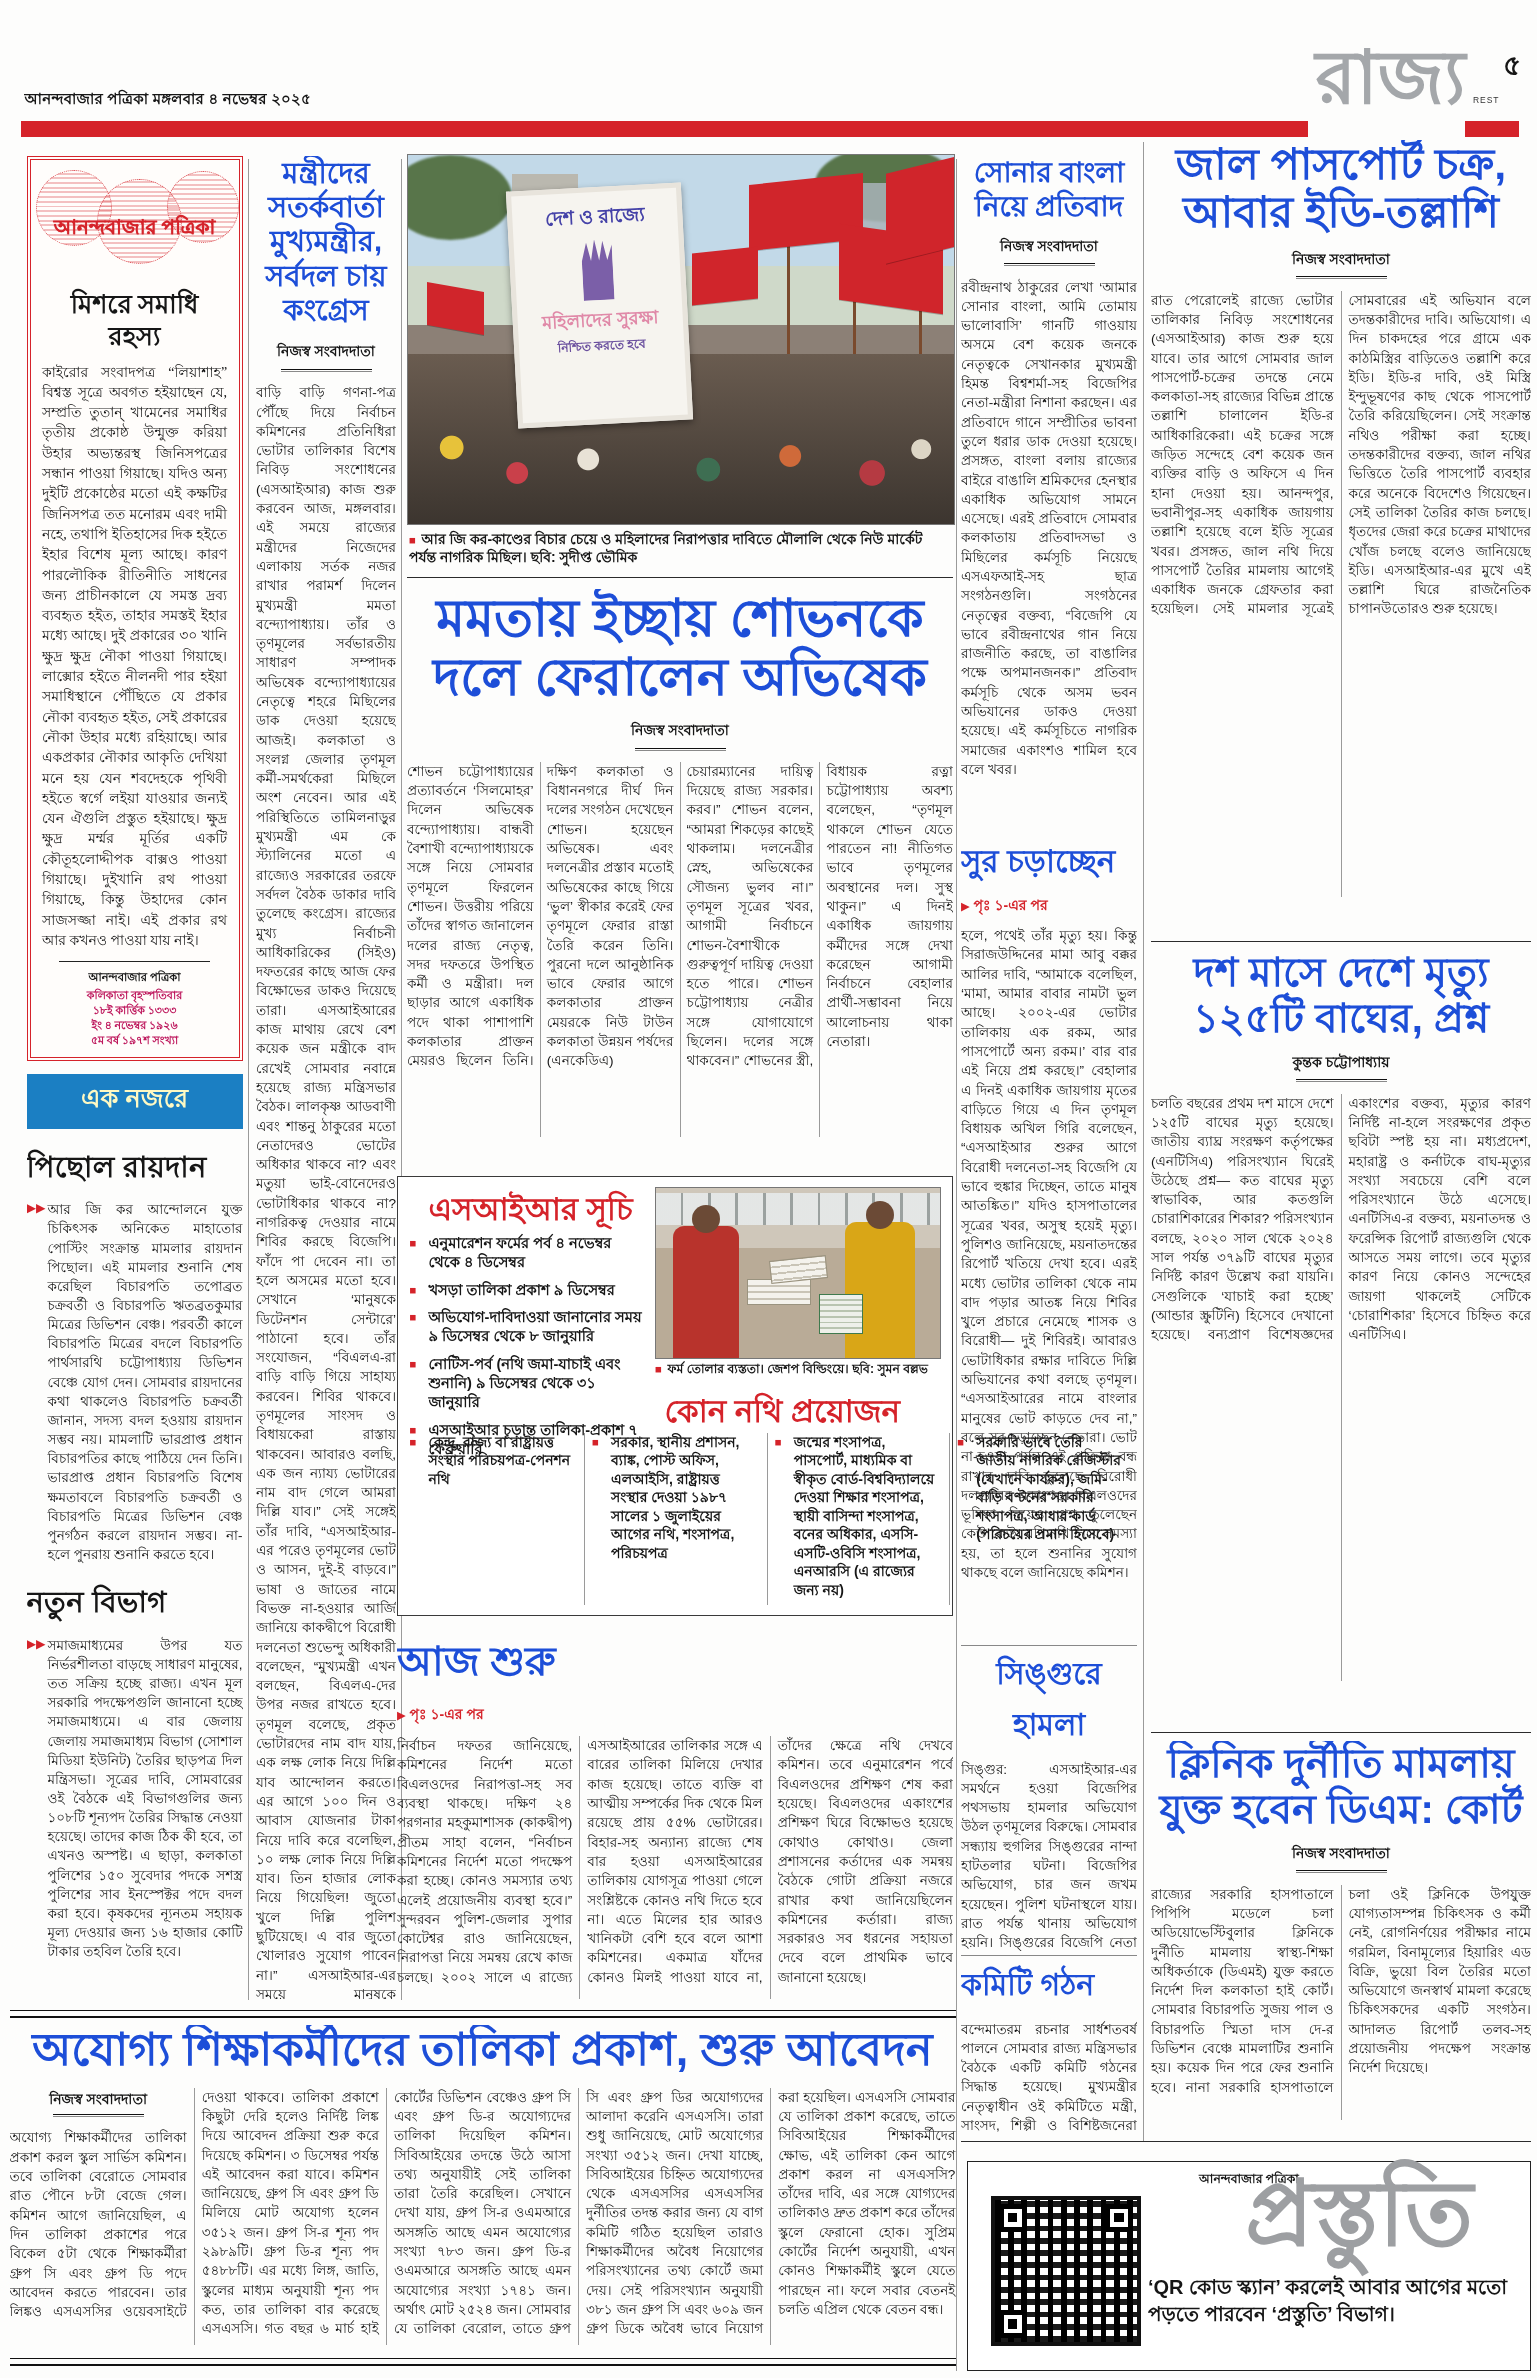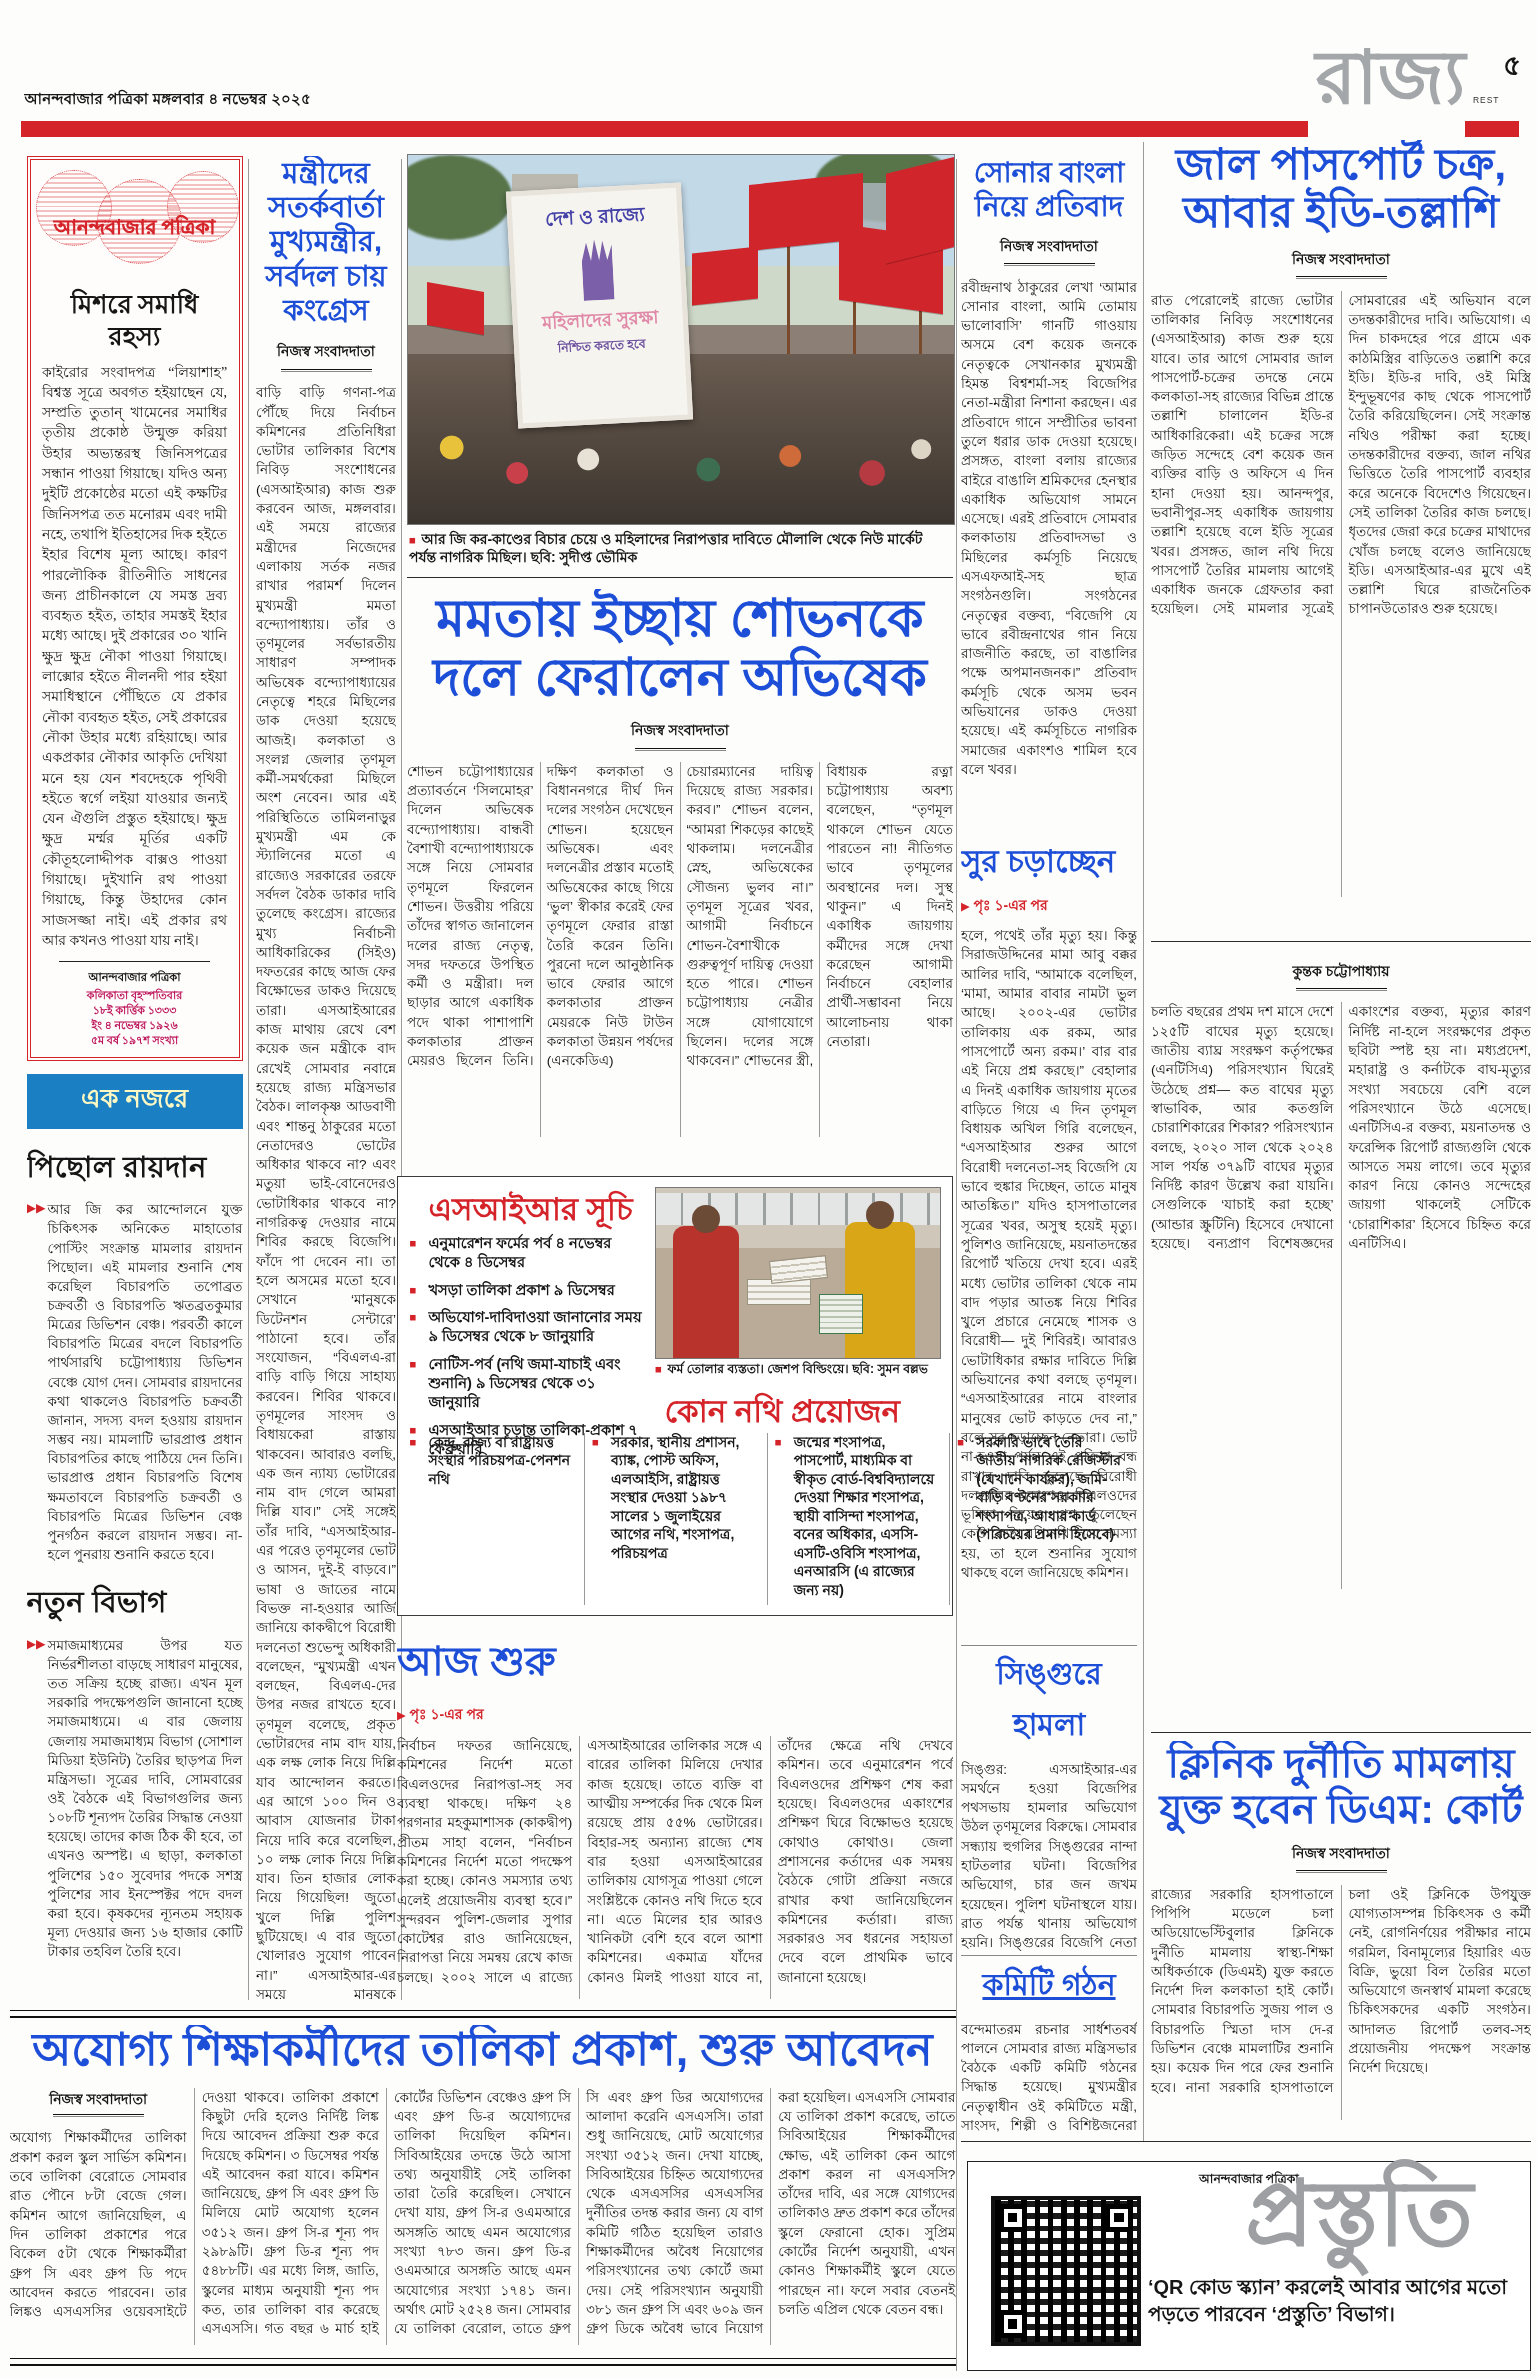--- a/index.html
+++ b/index.html
@@ -247,33 +247,34 @@
 
   <div class="abs hrule" style="left:961px;top:1645px;width:176px;background:#888;"></div>
   <div class="abs" style="left:961px;top:1650px;width:176px;height:301px;overflow:hidden;">
     <div class="headline" style="font-size:30px;text-align:center;">সিঙ্গুরে হামলা</div>
     <div class="body-txt" style="margin-top:7.6px;">সিঙ্গুর: এসআইআর-এর সমর্থনে হওয়া বিজেপির পথসভায় হামলার অভিযোগ উঠল তৃণমূলের বিরুদ্ধে। সোমবার সন্ধ্যায় হুগলির সিঙ্গুরের নান্দা হাটতলার ঘটনা। বিজেপির অভিযোগ, চার জন জখম হয়েছেন। পুলিশ ঘটনাস্থলে যায়। রাত পর্যন্ত থানায় অভিযোগ হয়নি। সিঙ্গুরের বিজেপি নেতা সঞ্জয় পান্ডে বলেন, “আমাদের সভা বানচাল করতেই তৃণমূলের এই হামলা।” সিঙ্গুর ব্লক তৃণমূল সভাপতি আনন্দমোহন ঘোষের দাবি, “এই ঘটনায় তৃণমূলের কেউ যুক্ত নন। এসআইআর নিয়ে বিজেপির সভা থেকে উত্তেজনামূলক বক্তব্য রাখা হচ্ছিল। মানুষ প্রতিবাদ করেছেন।”</div>
 
   </div>
 
   <div class="abs hrule" style="left:961px;top:1955px;width:176px;background:#888;"></div>
   <div class="abs" style="left:961px;top:1961px;width:176px;height:176px;overflow:hidden;">
-    <div class="headline" style="font-size:30px;text-align:center;text-decoration:underline;">কমিটি গঠন</div>
+    <div class="headline" style="font-size:30px;text-align:left;">কমিটি গঠন</div>
     <div class="body-txt" style="margin-top:7.6px;">বন্দেমাতরম রচনার সার্ধশতবর্ষ পালনে সোমবার রাজ্য মন্ত্রিসভার বৈঠকে একটি কমিটি গঠনের সিদ্ধান্ত হয়েছে। মুখ্যমন্ত্রীর নেতৃত্বাধীন ওই কমিটিতে মন্ত্রী, সাংসদ, শিল্পী ও বিশিষ্টজনেরা থাকবেন বলে নবান্ন সূত্রের খবর। বছরভর নানা অনুষ্ঠানের পরিকল্পনাও হয়েছে।</div>
 
   </div>
 
   <div class="abs" style="left:1151px;top:140px;width:380px;height:795px;overflow:hidden;">
     <div class="headline" style="font-size:43px;line-height:1.12;text-align:center;">জাল পাসপোর্ট চক্র, আবার ইডি-তল্লাশি</div>
     <div class="byline" style="margin:11.4px auto 11.4px;width:180px;">নিজস্ব সংবাদদাতা</div>
     <div class="body-txt cols2" style="height:606px;">রাত পেরোলেই রাজ্যে ভোটার তালিকার নিবিড় সংশোধনের (এসআইআর) কাজ শুরু হয়ে যাবে। তার আগে সোমবার জাল পাসপোর্ট-চক্রের তদন্তে নেমে কলকাতা-সহ রাজ্যের বিভিন্ন প্রান্তে তল্লাশি চালালেন ইডি-র আধিকারিকেরা। এই চক্রের সঙ্গে জড়িত সন্দেহে বেশ কয়েক জন ব্যক্তির বাড়ি ও অফিসে এ দিন হানা দেওয়া হয়। আনন্দপুর, ভবানীপুর-সহ একাধিক জায়গায় তল্লাশি হয়েছে বলে ইডি সূত্রের খবর। প্রসঙ্গত, জাল নথি দিয়ে পাসপোর্ট তৈরির মামলায় আগেই একাধিক জনকে গ্রেফতার করা হয়েছিল। সেই মামলার সূত্রেই সোমবারের এই অভিযান বলে তদন্তকারীদের দাবি। অভিযোগ। এ দিন চাকদহের পরে গ্রামে এক কাঠমিস্ত্রির বাড়িতেও তল্লাশি করে ইডি। ইডি-র দাবি, ওই মিস্ত্রি ইন্দুভূষণের কাছ থেকে পাসপোর্ট তৈরি করিয়েছিলেন। সেই সংক্রান্ত নথিও পরীক্ষা করা হচ্ছে। তদন্তকারীদের বক্তব্য, জাল নথির ভিত্তিতে তৈরি পাসপোর্ট ব্যবহার করে অনেকে বিদেশেও গিয়েছেন। সেই তালিকা তৈরির কাজ চলছে। ধৃতদের জেরা করে চক্রের মাথাদের খোঁজ চলছে বলেও জানিয়েছে ইডি। এসআইআর-এর মুখে এই তল্লাশি ঘিরে রাজনৈতিক চাপানউতোরও শুরু হয়েছে।</div>
   </div>
 
   <div class="abs hrule" style="left:1151px;top:941px;width:380px;"></div>
   <div class="abs" style="left:1151px;top:950px;width:380px;height:776px;overflow:hidden;">
+    <div class="headline" style="font-size:40px;line-height:1.14;text-align:center;">দশ মাসে দেশে মৃত্যু ১২৫টি বাঘের, প্রশ্ন</div>
     <div class="byline" style="margin:9.5px auto 11.4px;width:189px;">কুন্তক চট্টোপাধ্যায়</div>
     <div class="body-txt cols2" style="height:587px;">চলতি বছরের প্রথম দশ মাসে দেশে ১২৫টি বাঘের মৃত্যু হয়েছে। জাতীয় ব্যাঘ্র সংরক্ষণ কর্তৃপক্ষের (এনটিসিএ) পরিসংখ্যান ঘিরেই উঠেছে প্রশ্ন— কত বাঘের মৃত্যু স্বাভাবিক, আর কতগুলি চোরাশিকারের শিকার? পরিসংখ্যান বলছে, ২০২০ সাল থেকে ২০২৪ সাল পর্যন্ত ৩৭৯টি বাঘের মৃত্যুর নির্দিষ্ট কারণ উল্লেখ করা যায়নি। সেগুলিকে ‘যাচাই করা হচ্ছে’ (আন্ডার স্ক্রুটিনি) হিসেবে দেখানো হয়েছে। বন্যপ্রাণ বিশেষজ্ঞদের একাংশের বক্তব্য, মৃত্যুর কারণ নির্দিষ্ট না-হলে সংরক্ষণের প্রকৃত ছবিটা স্পষ্ট হয় না। মধ্যপ্রদেশ, মহারাষ্ট্র ও কর্নাটকে বাঘ-মৃত্যুর সংখ্যা সবচেয়ে বেশি বলে পরিসংখ্যানে উঠে এসেছে। এনটিসিএ-র বক্তব্য, ময়নাতদন্ত ও ফরেন্সিক রিপোর্ট রাজ্যগুলি থেকে আসতে সময় লাগে। তবে মৃত্যুর কারণ নিয়ে কোনও সন্দেহের জায়গা থাকলেই সেটিকে ‘চোরাশিকার’ হিসেবে চিহ্নিত করে এনটিসিএ।</div>
   </div>
 
   <div class="abs hrule" style="left:1151px;top:1732px;width:380px;"></div>
   <div class="abs" style="left:1151px;top:1741px;width:380px;height:396px;overflow:hidden;">
     <div class="headline" style="font-size:40px;line-height:1.14;text-align:center;">ক্লিনিক দুর্নীতি মামলায় যুক্ত হবেন ডিএম: কোর্ট</div>
     <div class="byline" style="margin:9.5px auto 11.4px;width:180px;">নিজস্ব সংবাদদাতা</div>
     <div class="body-txt cols2" style="height:235px;">রাজ্যের সরকারি হাসপাতালে পিপিপি মডেলে চলা অডিয়োভেস্টিবুলার ক্লিনিকে দুর্নীতি মামলায় স্বাস্থ্য-শিক্ষা অধিকর্তাকে (ডিএমই) যুক্ত করতে নির্দেশ দিল কলকাতা হাই কোর্ট। সোমবার বিচারপতি সুজয় পাল ও বিচারপতি স্মিতা দাস দে-র ডিভিশন বেঞ্চে মামলাটির শুনানি হয়। কয়েক দিন পরে ফের শুনানি হবে। নানা সরকারি হাসপাতালে চলা ওই ক্লিনিকে উপযুক্ত যোগ্যতাসম্পন্ন চিকিৎসক ও কর্মী নেই, রোগনির্ণয়ের পরীক্ষার নামে গরমিল, বিনামূল্যের হিয়ারিং এড বিক্রি, ভুয়ো বিল তৈরির মতো অভিযোগে জনস্বার্থ মামলা করেছে চিকিৎসকদের একটি সংগঠন। আদালত রিপোর্ট তলব-সহ প্রয়োজনীয় পদক্ষেপ সংক্রান্ত নির্দেশ দিয়েছে।</div>
   </div>

